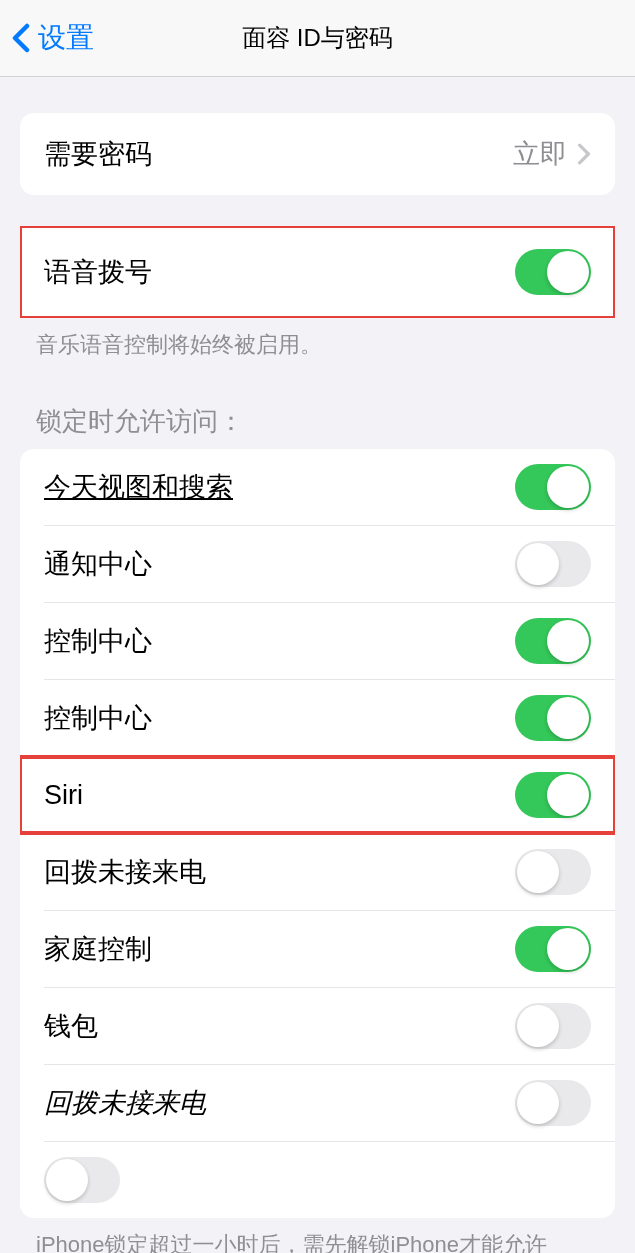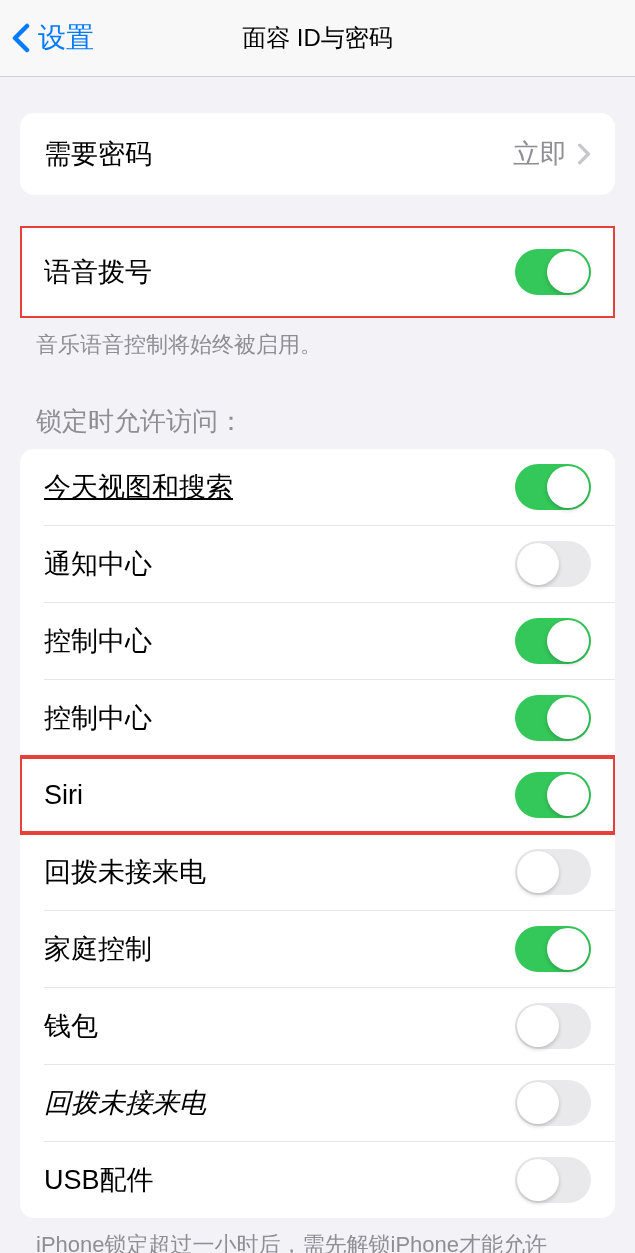--- a/index.html
+++ b/index.html
@@ -276,21 +276,20 @@
         <div class="row" style="border-bottom: none; font-style: italic;">
           <div class="row-label">回拨未接来电</div>
           <div class="toggle toggle-off">
             <div class="toggle-knob"></div>
           </div>
         </div>
       </div>
       <div class="divider-inset"></div>
       <div class="row-container">
         <div class="row" style="border-bottom: none;">
-          <div class="row-label">USB配件</div>
           <div class="toggle toggle-off">
             <div class="toggle-knob"></div>
           </div>
         </div>
       </div>
     </div>
 
   <div class="footer-text">iPhone锁定超过一小时后，需先解锁iPhone才能允许USB配件连接。</div>
 
 </div>

